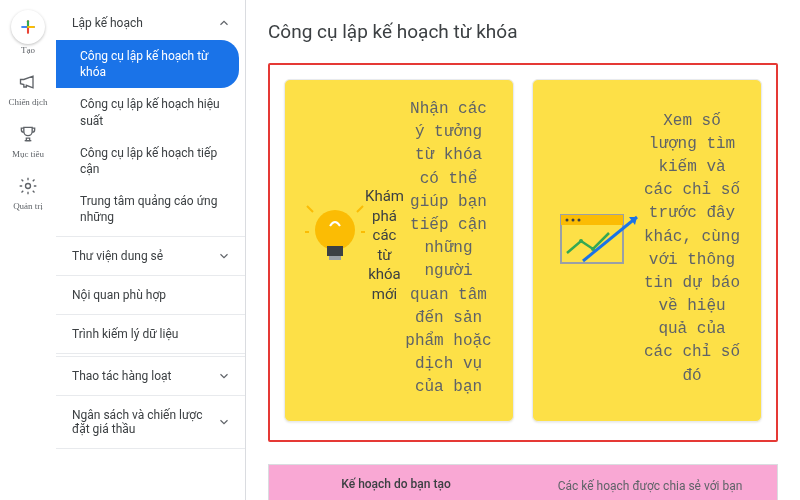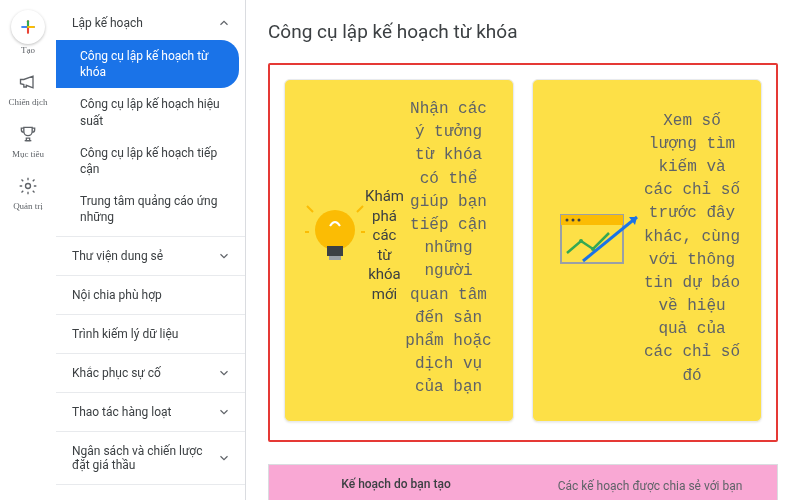--- a/index.html
+++ b/index.html
@@ -103,33 +103,27 @@
     </div>
     <div class="sb-divider"></div>
     <div class="sb-row">
       <span>Thư viện dung sẻ</span>
       <span class="chev"><svg width="14" height="14" viewBox="0 0 24 24" fill="none" stroke="#5f6368" stroke-width="2">
             <path d="M6 9l6 6 6-6"></path>
           </svg></span>
     </div>
     <div class="sb-divider"></div>
     <div class="sb-row">
-      <span>Nội chia phù hợp</span>
+      <span>Nội quan phù hợp</span>
     </div>
     <div class="sb-divider"></div>
     <div class="sb-row">
       <span>Trình kiếm lý dữ liệu</span>
     </div>
     <div class="sb-divider"></div>
-    <div class="sb-row">
-      <span>Khắc phục sự cố</span>
-      <span class="chev"><svg width="14" height="14" viewBox="0 0 24 24" fill="none" stroke="#5f6368" stroke-width="2">
-            <path d="M6 9l6 6 6-6"></path>
-          </svg></span>
-    </div>
     <div class="sb-divider"></div>
     <div class="sb-row">
       <span>Thao tác hàng loạt</span>
       <span class="chev"><svg width="14" height="14" viewBox="0 0 24 24" fill="none" stroke="#5f6368" stroke-width="2">
             <path d="M6 9l6 6 6-6"></path>
           </svg></span>
     </div>
     <div class="sb-divider"></div>
     <div class="sb-row">
       <span>Ngân sách và chiến lược đặt giá thầu</span>

